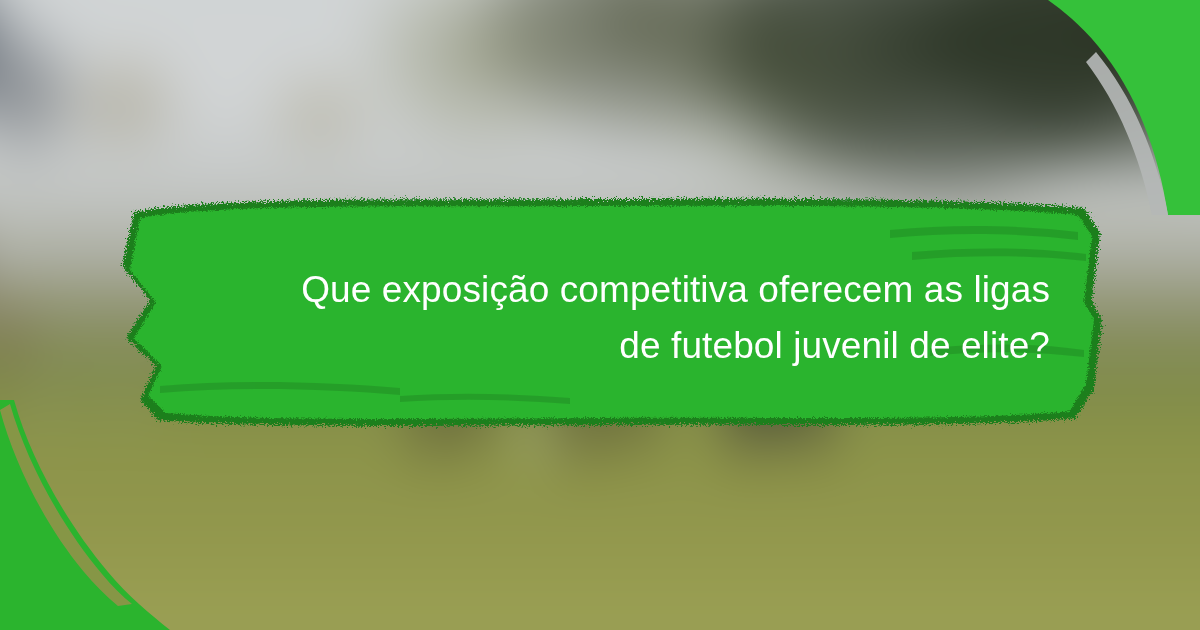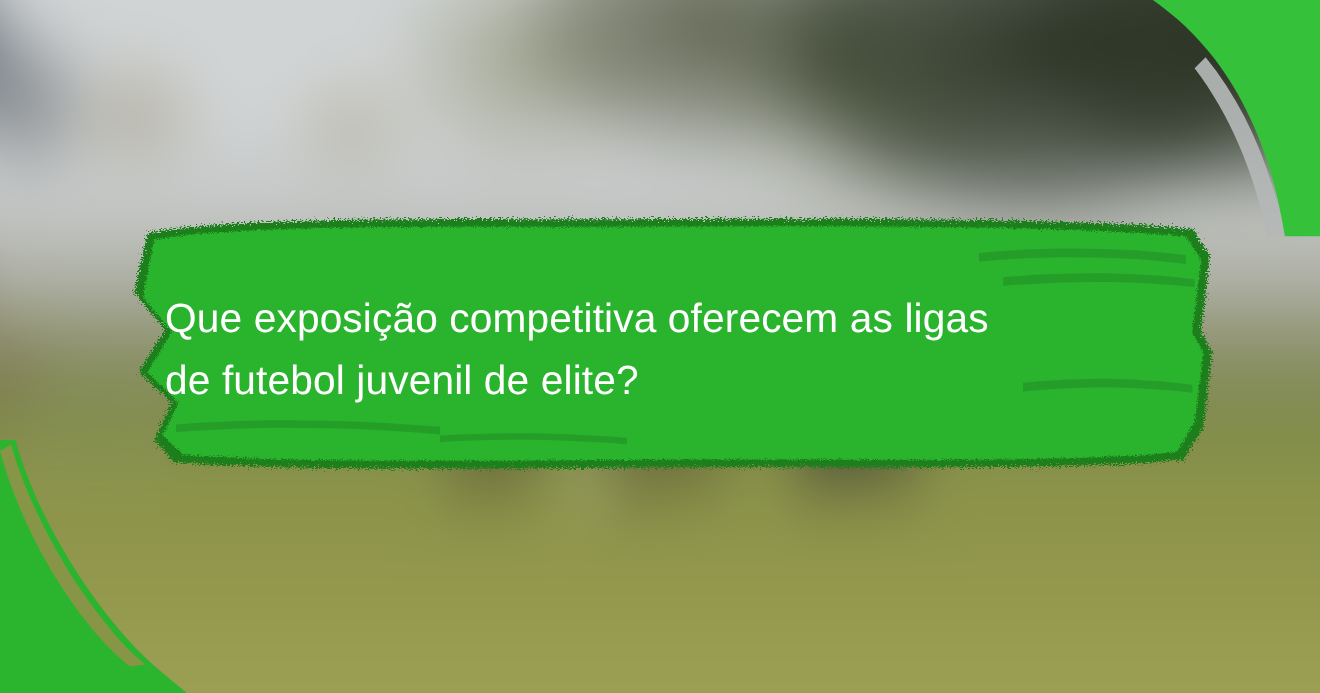--- a/index.html
+++ b/index.html
@@ -116,21 +116,21 @@
     height: 245px;
   }
   #brush-svg { display: block; width: 100%; height: 100%; }
 
   
   #headline {
     position: absolute;
     left: 150px;
     top: 262px;
     width: 900px;
-    text-align: left;
+    text-align: right;
     color: #ffffff;
     font-size: 37px;
     line-height: 56px;
     font-weight: 400;
     letter-spacing: 0.1px;
     white-space: pre-line;
     text-rendering: optimizeLegibility;
   }
 </style>
 </head>

